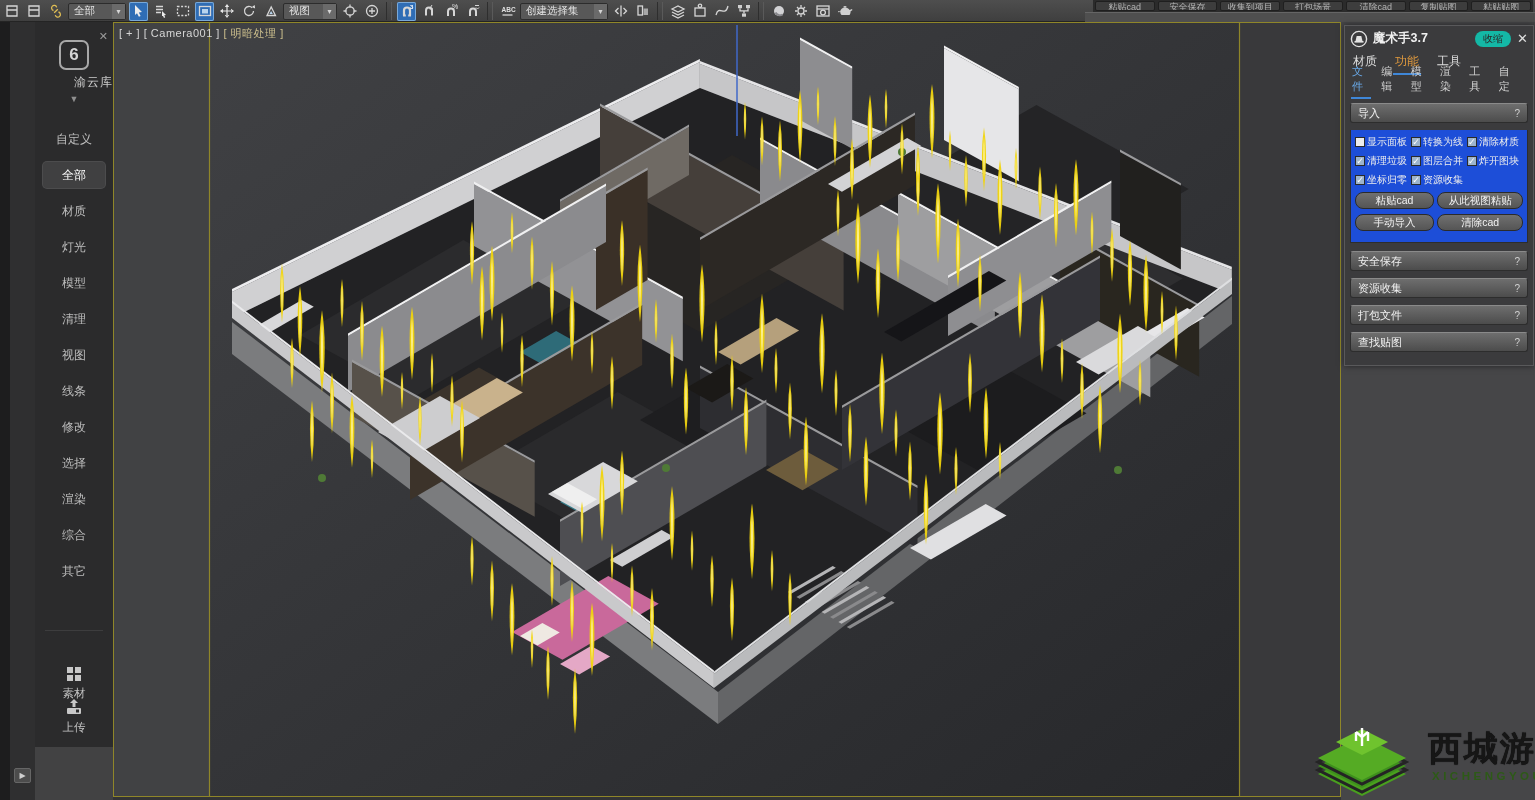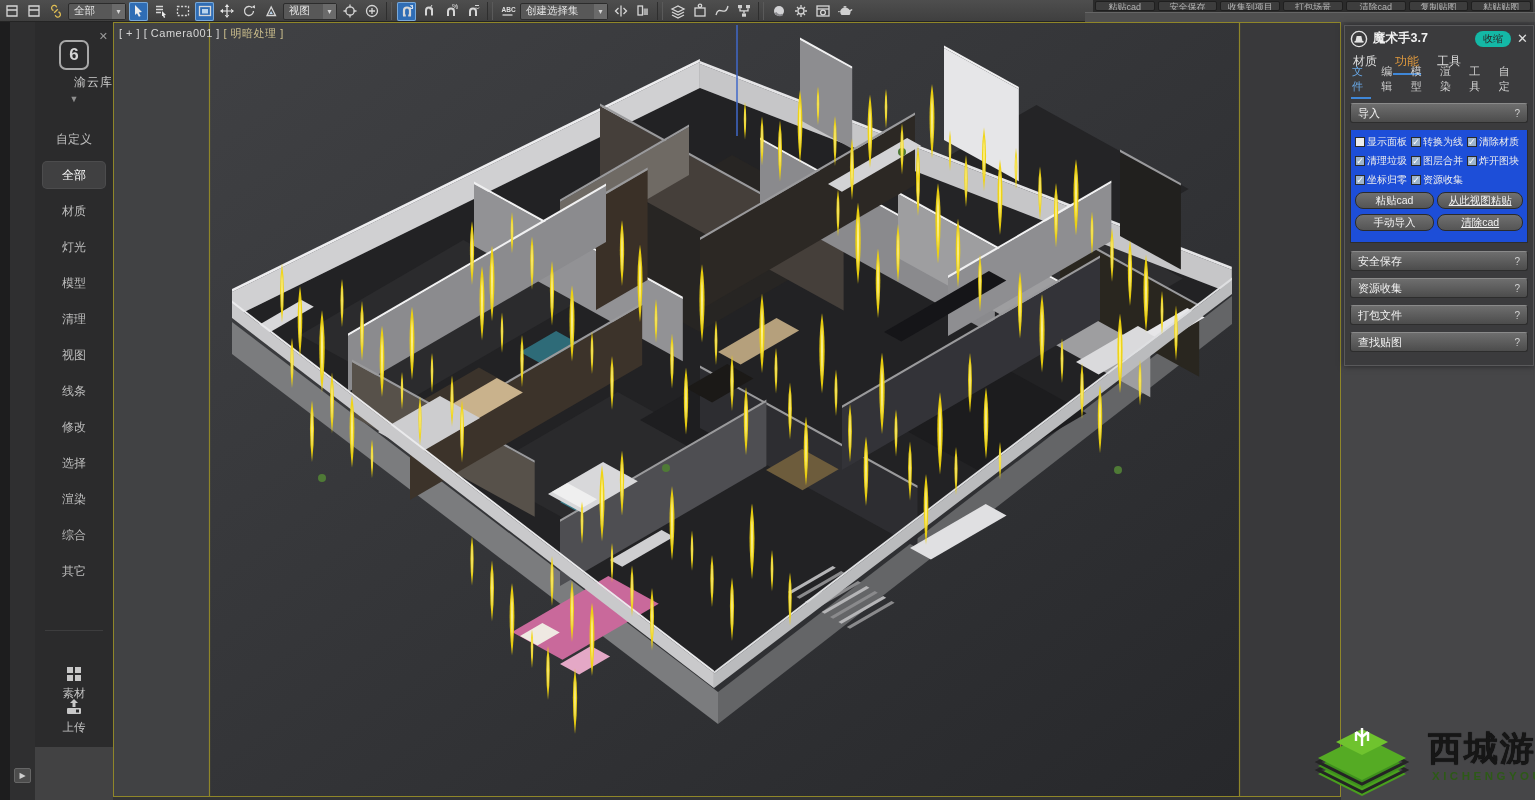--- a/index.html
+++ b/index.html
@@ -82,21 +82,21 @@
   #cb-grid { display:flex; flex-wrap:wrap; }
   .cb-item { width:33.3%; display:flex; align-items:center; margin-bottom:5px; }
   .cb-box { width:10px; height:10px; flex:none; margin-right:2px; border:1px solid #2a2a2a; background:#ececec;
             font-size:9px; line-height:9px; text-align:center; color:#ffffff; }
   .cb-box.checked { background:#9db4cc; }
   .cb-label { color:#ededed; font-size:10px; white-space:nowrap; }
   #import-btns { display:flex; flex-wrap:wrap; justify-content:space-between; }
   .ibtn { height:17px; border-radius:8px; background:linear-gradient(#707070,#555555);
           border:1px solid #2b2b2b; color:#f2f2f2; font-size:10.5px; display:flex; align-items:center;
           justify-content:center; margin-bottom:5px; }
-  .ibtn.small { width:47%; } .ibtn.big { width:51%;text-decoration:underline; }
+  .ibtn.small { width:47%; } .ibtn.big { width:51%; }
 
   
   #watermark { position:absolute; left:1308px; top:716px; width:297px; height:84px; }
   #wm-title { position:absolute; left:120px; top:10px; font-size:34px; font-weight:bold; color:#161616;
               letter-spacing:2px; white-space:nowrap; text-shadow:0 0 1px #000; }
   #wm-sub { position:absolute; left:124px; top:54px; font-size:11.5px; font-weight:bold; color:#2d5a17;
             letter-spacing:3.5px; white-space:nowrap; }
 </style>
 </head>
 <body>

